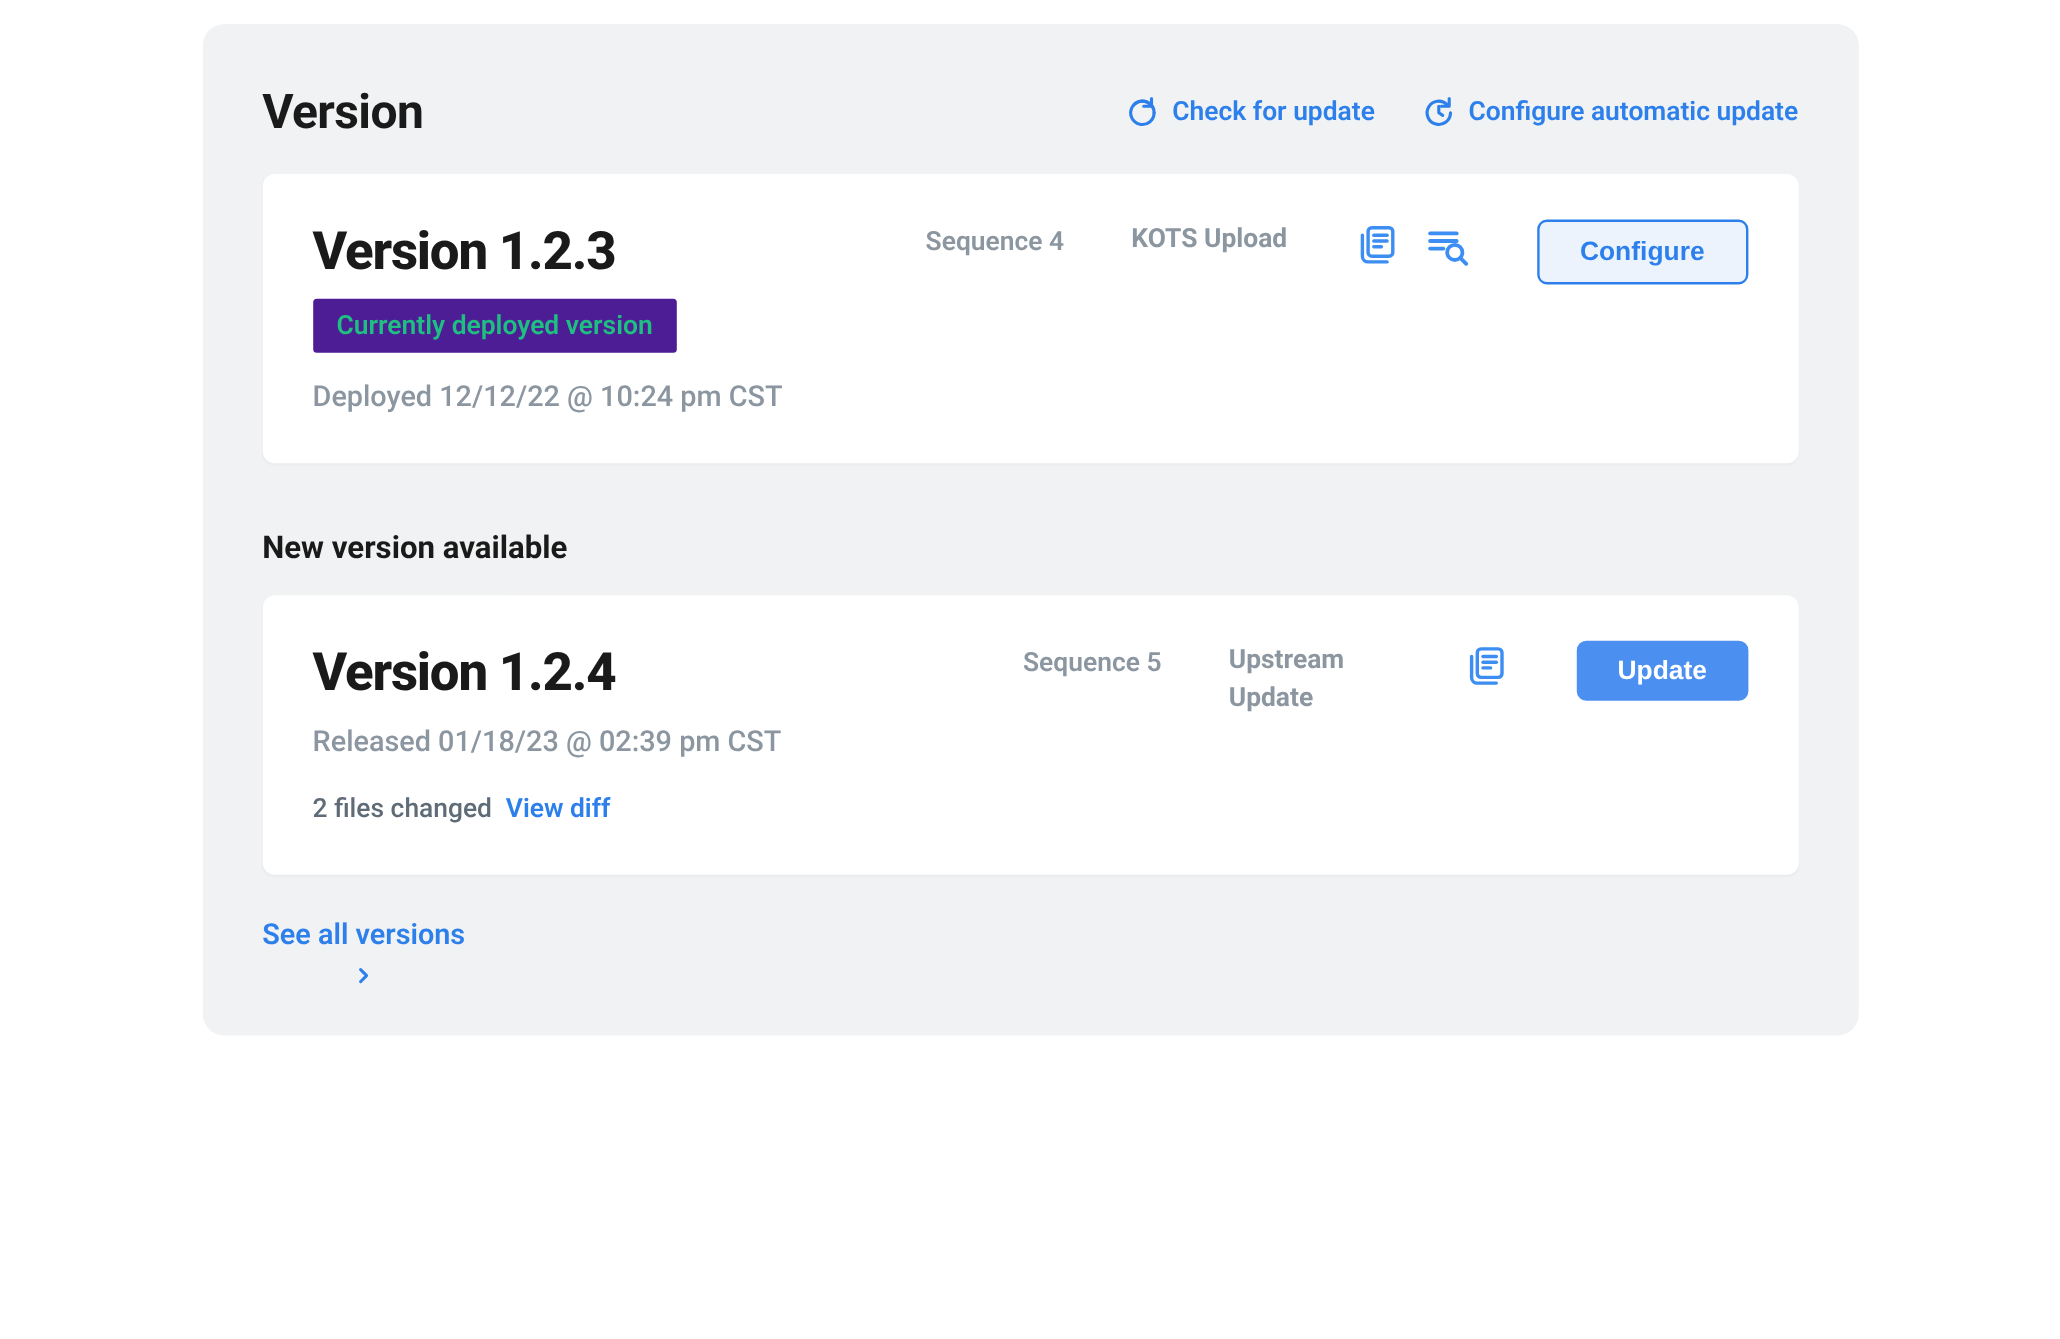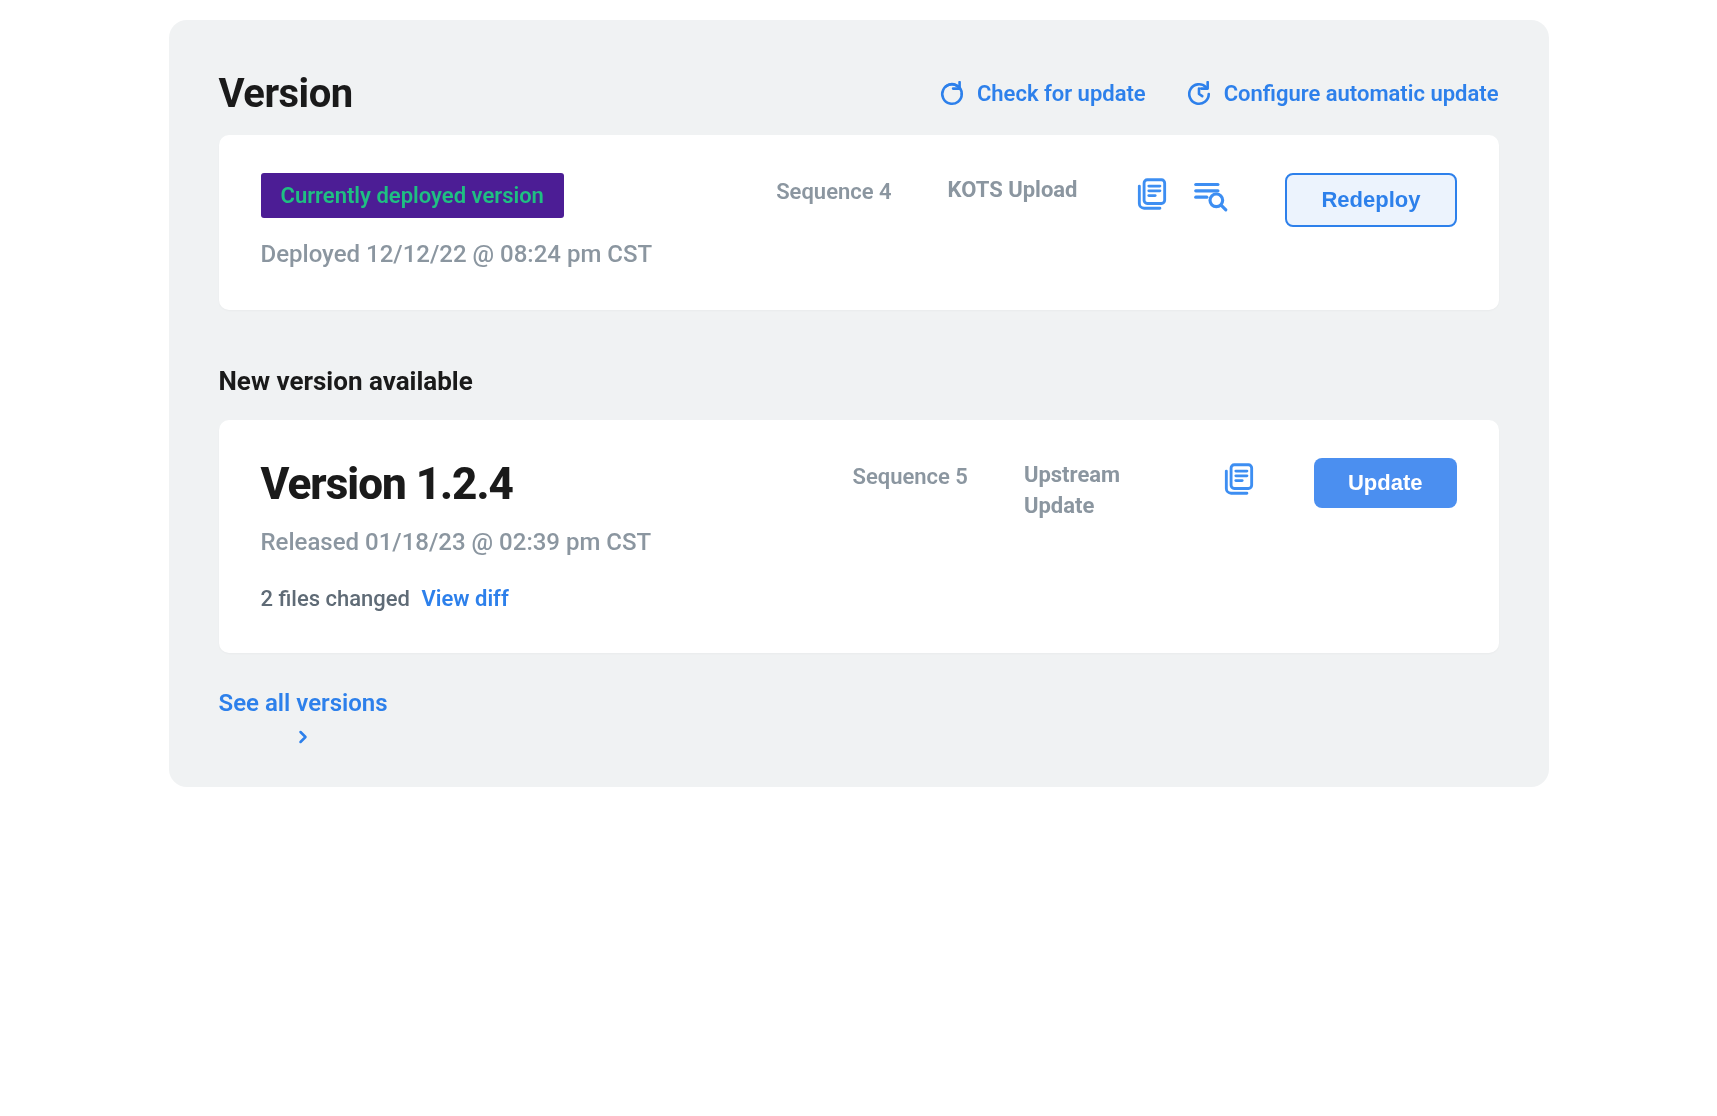--- a/index.html
+++ b/index.html
@@ -17,21 +17,21 @@
       border-radius: 18px;
       padding: 50px 50px 40px 50px;
       width: 100%;
       max-width: 1380px;
       margin: 0 auto;
     }
     .header-row {
       display: flex;
       align-items: center;
       justify-content: space-between;
-      margin-bottom: 18px;
+      margin-bottom: 28px;
     }
     .section-title {
       font-size: 40px;
       font-weight: 700;
       color: #1a1a1a;
       letter-spacing: -0.5px;
     }
     .header-actions {
       display: flex;
       gap: 40px;
@@ -201,22 +201,23 @@
         </span>
         <span>Configure automatic update</span>
       </a>
     </div>
   </div>
 
   
   <div class="card">
     <div class="card-top">
       <div class="card-left">
+        <div class="version-title">Version 1.2.3</div>
         <div class="badge-deployed">Currently deployed version</div>
-        <div class="meta-line">Deployed 12/12/22 @ 08:24 pm CST</div>
+        <div class="meta-line">Deployed 12/12/22 @ 10:24 pm CST</div>
       </div>
       <div class="card-right">
         <div class="seq-label">Sequence 4</div>
         <div class="source-label">KOTS Upload</div>
         <div class="action-icons">
           <span class="icon">
             <svg width="38" height="38" viewBox="0 0 24 24" fill="none" stroke="#3d8ef2" stroke-width="1.8" stroke-linecap="round" stroke-linejoin="round">
               <rect x="7" y="3" width="13" height="15" rx="2"></rect>
               <line x1="10" y1="7" x2="17" y2="7"></line>
               <line x1="10" y1="10" x2="17" y2="10"></line>
@@ -227,21 +228,21 @@
           <span class="icon">
             <svg width="38" height="38" viewBox="0 0 24 24" fill="none" stroke="#3d8ef2" stroke-width="2" stroke-linecap="round" stroke-linejoin="round">
               <line x1="3" y1="6" x2="17" y2="6"></line>
               <line x1="3" y1="10" x2="17" y2="10"></line>
               <line x1="3" y1="14" x2="10" y2="14"></line>
               <circle cx="16" cy="16" r="4"></circle>
               <line x1="19" y1="19" x2="22" y2="22"></line>
             </svg>
           </span>
         </div>
-        <button class="btn btn-outline">Redeploy</button>
+        <button class="btn btn-outline">Configure</button>
       </div>
     </div>
   </div>
 
   
   <h2 class="section-heading">New version available</h2>
 
   <div class="card">
     <div class="card-top">
       <div class="card-left">

